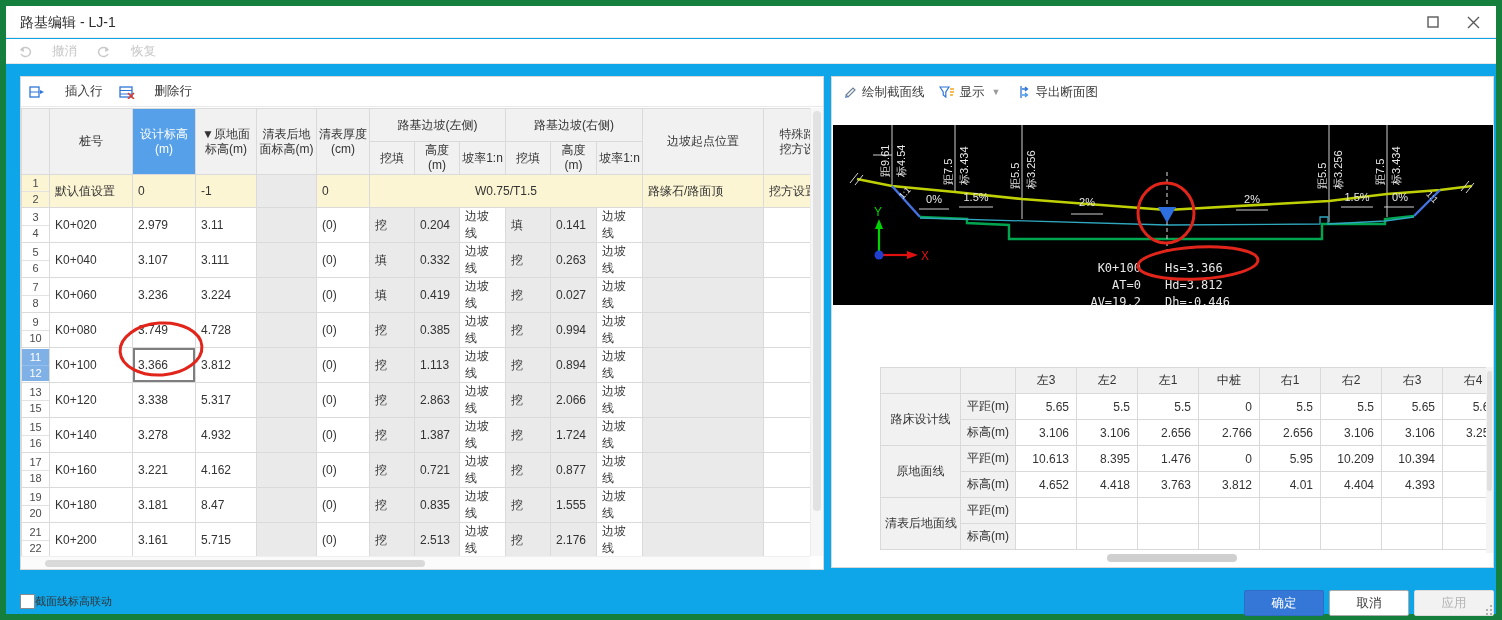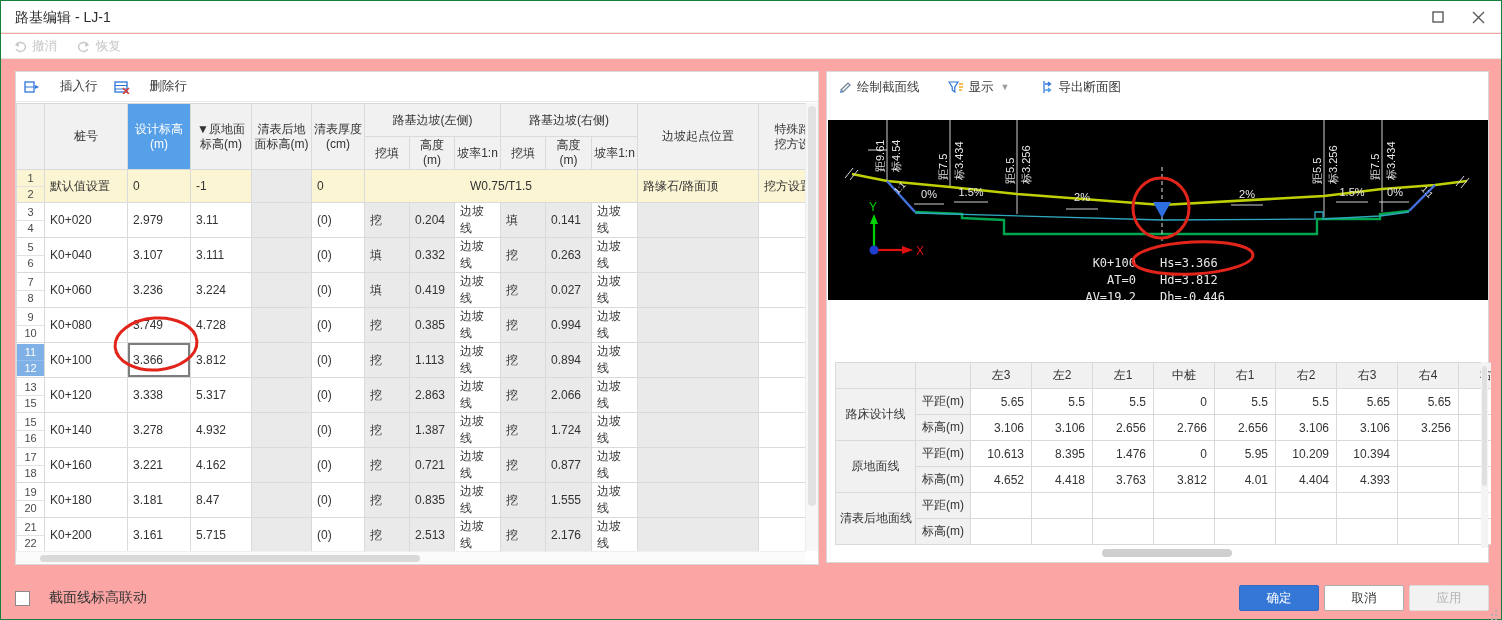--- a/index.html
+++ b/index.html
@@ -2,31 +2,31 @@
 <html><head>
 <meta charset="utf-8">
 <style>
   * { box-sizing: border-box; }
   html,body { margin:0; padding:0; }
   body {
     width:1502px; height:620px; position:relative; overflow:hidden;
     font-family:"Liberation Sans","DejaVu Sans",sans-serif;
     background:#ffffff; color:#333;
   }
-  .window { position:absolute; inset:0; border:1px solid #15803d; background:#fca5a5; }
+  .window { position:absolute; inset:0; border:6px solid #15803d; background:#0ea5e9; }
 
   
   .titlebar { position:absolute; top:0; left:0; right:0; height:32px; background:#fff; border-bottom:1px solid #ececec; }
   .titlebar .title { position:absolute; left:14px; top:0; line-height:32px; font-size:14px; color:#2b2b2b; }
   .winbtns { position:absolute; right:10px; top:0; height:32px; display:flex; align-items:center; gap:14px; }
   .winbtn { width:26px; height:26px; display:flex; align-items:center; justify-content:center; color:#5a5a5a; }
 
   
   .toolbar { position:absolute; top:33px; left:0; right:0; height:25px; background:#fff; border-bottom:1px solid #e6e6e6; display:flex; align-items:center; gap:20px; padding-left:12px; }
-  .tb-item { display:flex; align-items:center; gap:5px; font-size:12.5px; color:#c6c6c6; }
+  .tb-item { display:flex; align-items:center; gap:20px; font-size:12.5px; color:#c6c6c6; }
 
   
   .panel { position:absolute; background:#fff; border:1px solid #d8d8d8; }
   .left-panel  { left:14px;  top:70px; width:804px; height:494px; }
   .right-panel { left:825px; top:70px; width:663px; height:492px; }
 
   .lp-toolbar { position:absolute; top:0; left:0; right:0; height:30px; border-bottom:1px solid #e9e9e9; display:flex; align-items:center; gap:16px; padding-left:8px; font-size:12.5px; color:#3a3a3a; }
   .lp-tbitem { display:flex; align-items:center; gap:20px; cursor:default; }
 
   .lt-wrap { position:absolute; top:31px; left:0; width:790px; bottom:13px; overflow:hidden; }
@@ -47,47 +47,47 @@
   .np div:first-child { border-bottom:1px solid #e2e2e2; }
   .np.sel div { background:#7fb0e6; color:#fff; border-color:#93bfee; }
   td.sel-cell { box-shadow: inset 0 0 0 2px #7e7e7e; }
 
   .vscroll { position:absolute; top:31px; right:0; bottom:13px; width:13px; background:#f7f7f7; border-left:1px solid #ededed; }
   .vscroll .thumb { position:absolute; left:2px; right:2px; top:3px; height:400px; background:#e2e2e2; border-radius:4px; }
   .hscroll { position:absolute; left:0; right:13px; bottom:0; height:13px; background:#fbfbfb; border-top:1px solid #efefef; }
   .hscroll .thumb { position:absolute; top:3px; left:24px; width:380px; height:7px; background:#d9d9d9; border-radius:3.5px; }
 
   
-  .rp-toolbar { position:absolute; top:0; left:0; right:0; height:30px; display:flex; align-items:center; gap:28px; padding-left:10px; font-size:12.5px; color:#3a3a3a; border-bottom:0; }
+  .rp-toolbar { position:absolute; top:0; left:0; right:0; height:30px; display:flex; align-items:center; gap:14px; padding-left:10px; font-size:12.5px; color:#3a3a3a; border-bottom:0; }
   .rp-tbitem { display:flex; align-items:center; gap:5px; }
   .caret { font-size:9px; color:#9a9a9a; margin-left:2px; }
 
   .drawing { position:absolute; left:1px; top:48px; width:660px; height:180px; background:#000; }
   .cad-text { font-family:"DejaVu Sans Mono","Liberation Mono",monospace; }
 
   .tabrow { position:absolute; left:0; right:0; top:234px; height:29px; border-bottom:1px solid #d9d9d9; display:flex; align-items:flex-end; padding-left:1px; font-size:12.5px; }
   .tab { height:28px; line-height:27px; padding:0 13px; margin-bottom:-1px; }
   .tab.active { background:#fff; border:1px solid #d9d9d9; border-bottom:1px solid #fff; color:#2b7cd3; }
   .tab.inactive { background:#fafafa; border:1px solid #e7e7e7; border-left:none; border-bottom:none; color:#4a4a4a; }
 
   .editrow { position:absolute; left:0; right:0; top:263px; height:27px; display:flex; align-items:center; gap:6px; padding-left:12px; font-size:12.5px; color:#333; }
 
-  .rt-wrap { position:absolute; left:8px; top:290px; width:656px; height:186px; overflow:hidden; }
+  .rt-wrap { position:absolute; left:0; top:290px; width:656px; height:186px; overflow:hidden;padding-left:48px; }
   table.rt { border-collapse:collapse; table-layout:fixed; width:684px; font-size:12px; }
   table.rt th, table.rt td { border:1px solid #d9d9d9; padding:0 4px; height:26px; overflow:hidden; white-space:nowrap; }
   table.rt th { background:#f1f1f1; font-weight:normal; text-align:center; color:#333; }
   table.rt td.rlabel { background:#f1f1f1; text-align:center; }
   table.rt td.rsub { background:#f1f1f1; text-align:left; padding-left:6px; }
   table.rt td.val { text-align:right; padding-right:7px; background:#fff; }
   .rt-vscroll { position:absolute; right:0; top:290px; width:7px; height:186px; background:#f4f4f4; }
   .rt-vscroll .thumb { position:absolute; left:1px; right:1px; top:4px; height:120px; background:#e0e0e0; border-radius:3px; }
   .rp-hthumb { position:absolute; left:275px; top:477px; width:130px; height:8px; background:#cfcfcf; border-radius:4px; }
 
   
-  .footer-check { position:absolute; left:14px; top:588px; display:flex; align-items:center; gap:19px; font-size:14px; color:#333; }
+  .footer-check { position:absolute; left:14px; top:588px; display:flex; align-items:center; gap:0; font-size:11px; color:#333; }
   .checkbox { width:15px; height:15px; background:#fff; border:1px solid #8a8a8a; }
   .btn { position:absolute; top:584px; width:80px; height:26px; font-size:12.5px; display:flex; align-items:center; justify-content:center; border-radius:2px; }
   .btn-ok { left:1238px; background:#3477d6; color:#fff; border:1px solid #2f6cc4; }
   .btn-cancel { left:1323px; background:#fff; color:#333; border:1px solid #ababab; }
   .btn-apply { left:1408px; background:#f2f2f2; color:#b3b3b3; border:1px solid #dcdcdc; }
   .grip { position:absolute; right:3px; bottom:3px; width:10px; height:10px; }
 
   .annotations { position:absolute; inset:0; pointer-events:none; z-index:60; }
   .icon { display:inline-flex; align-items:center; justify-content:center; }
 </style>

